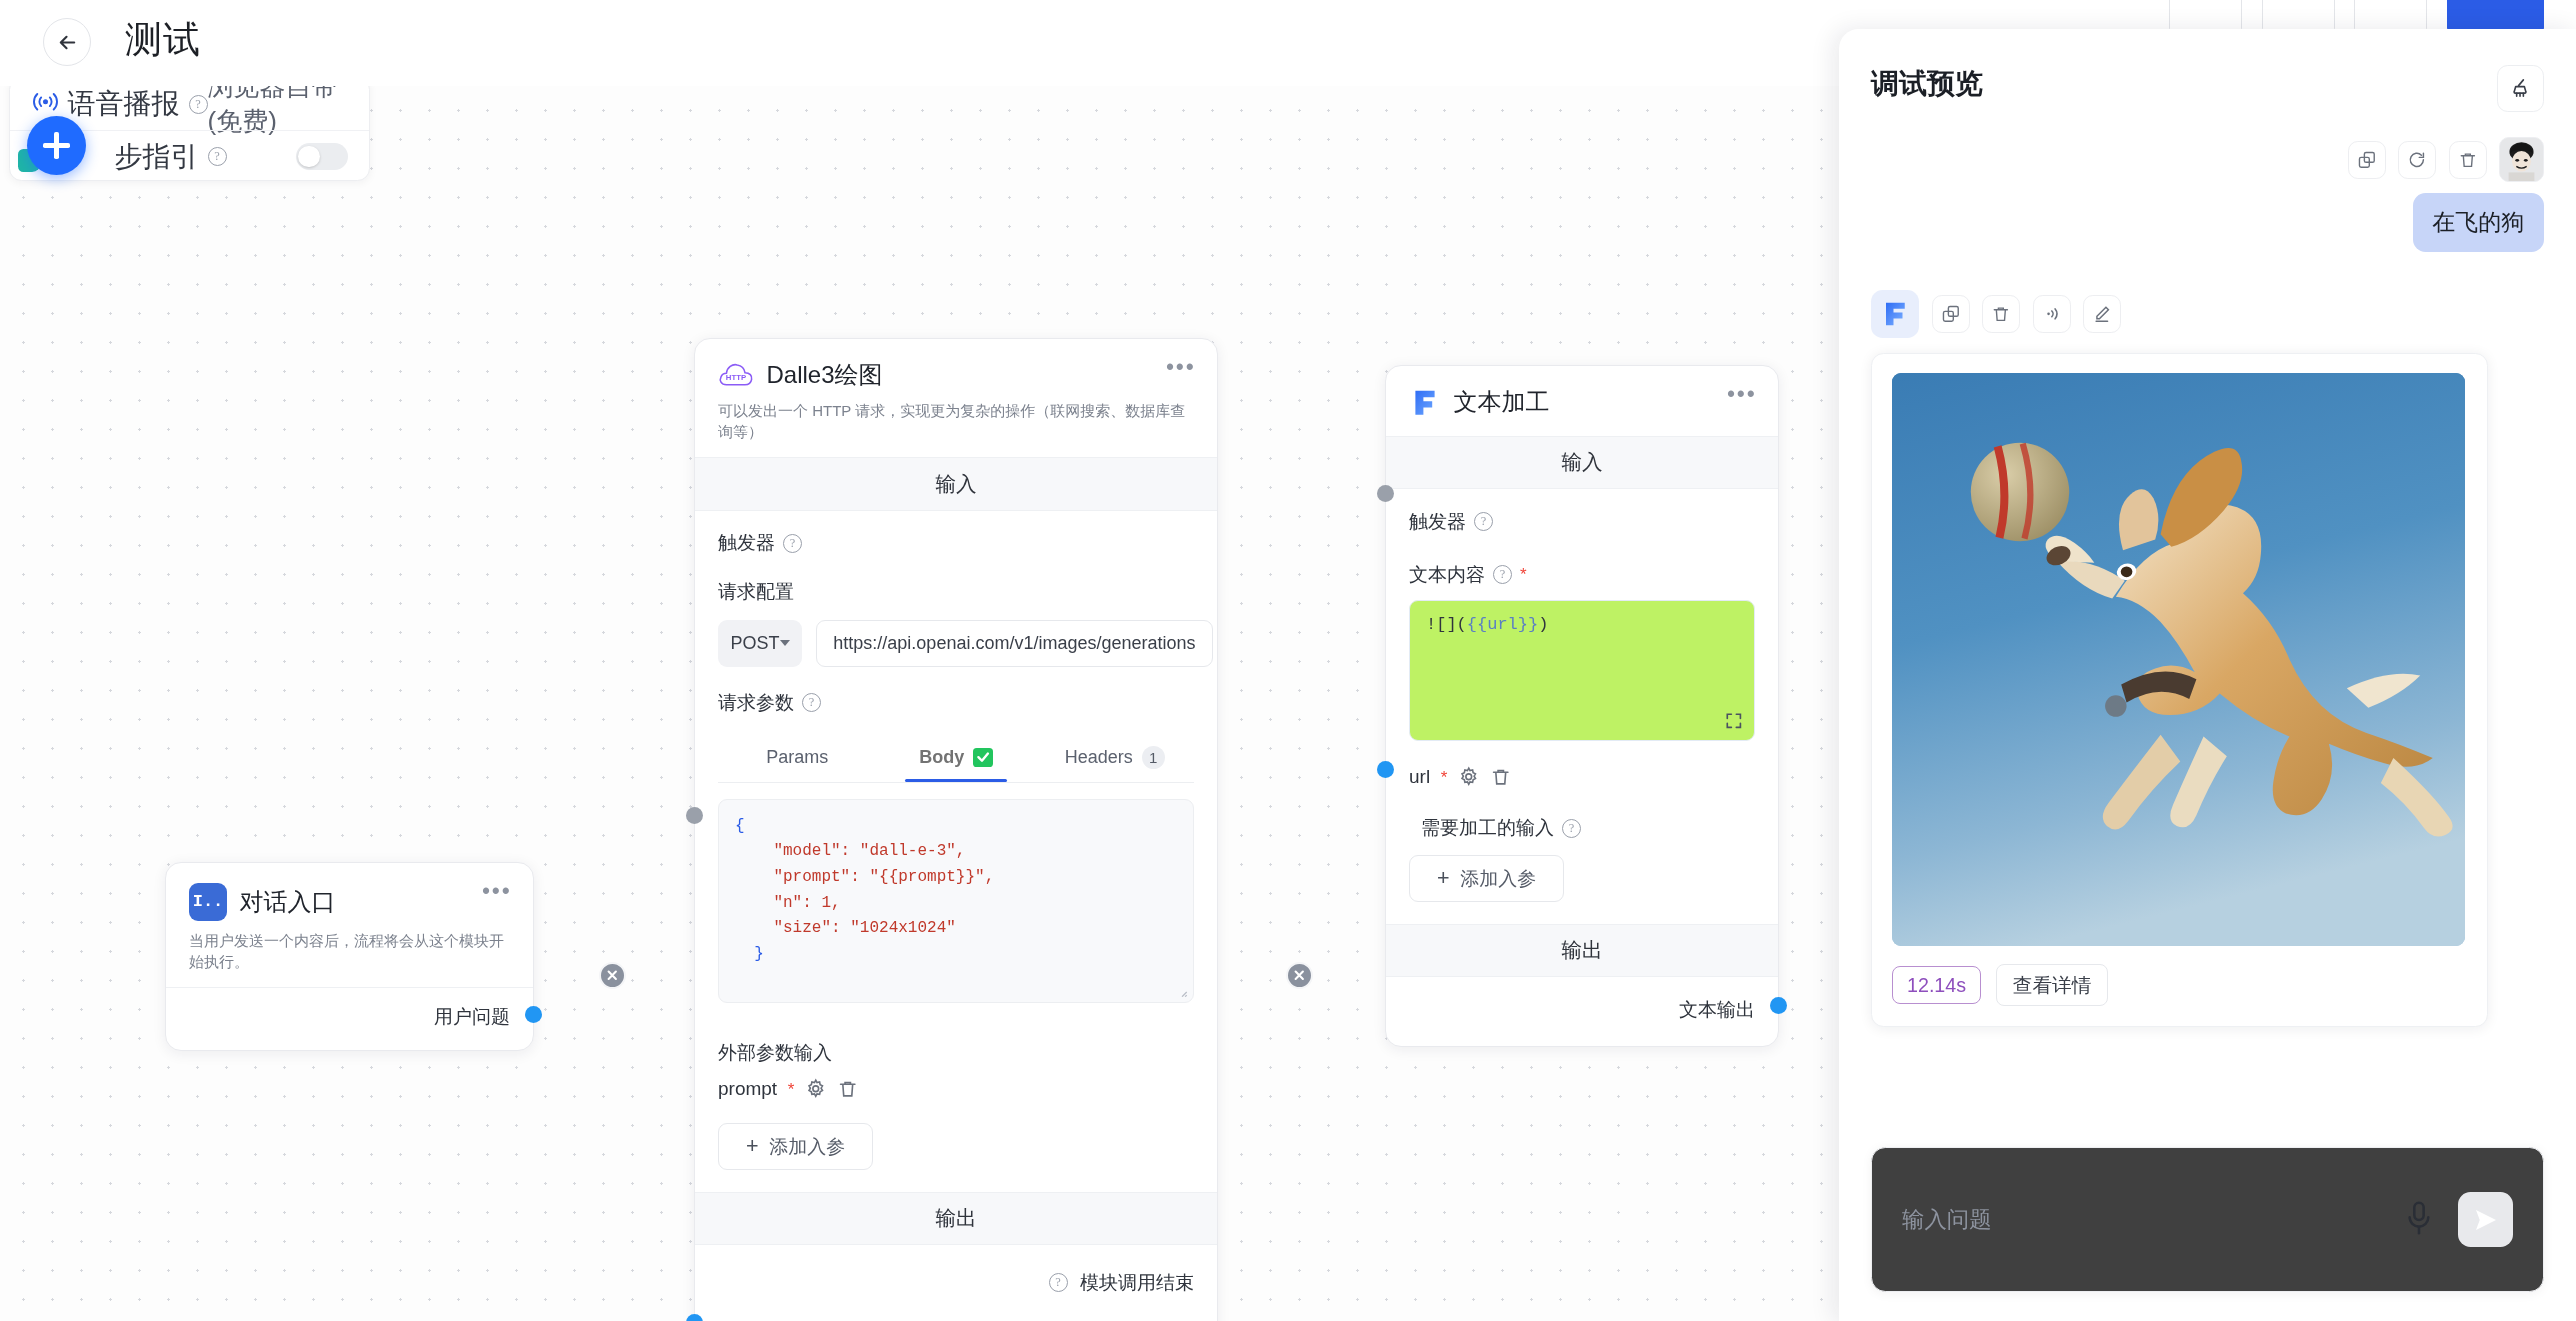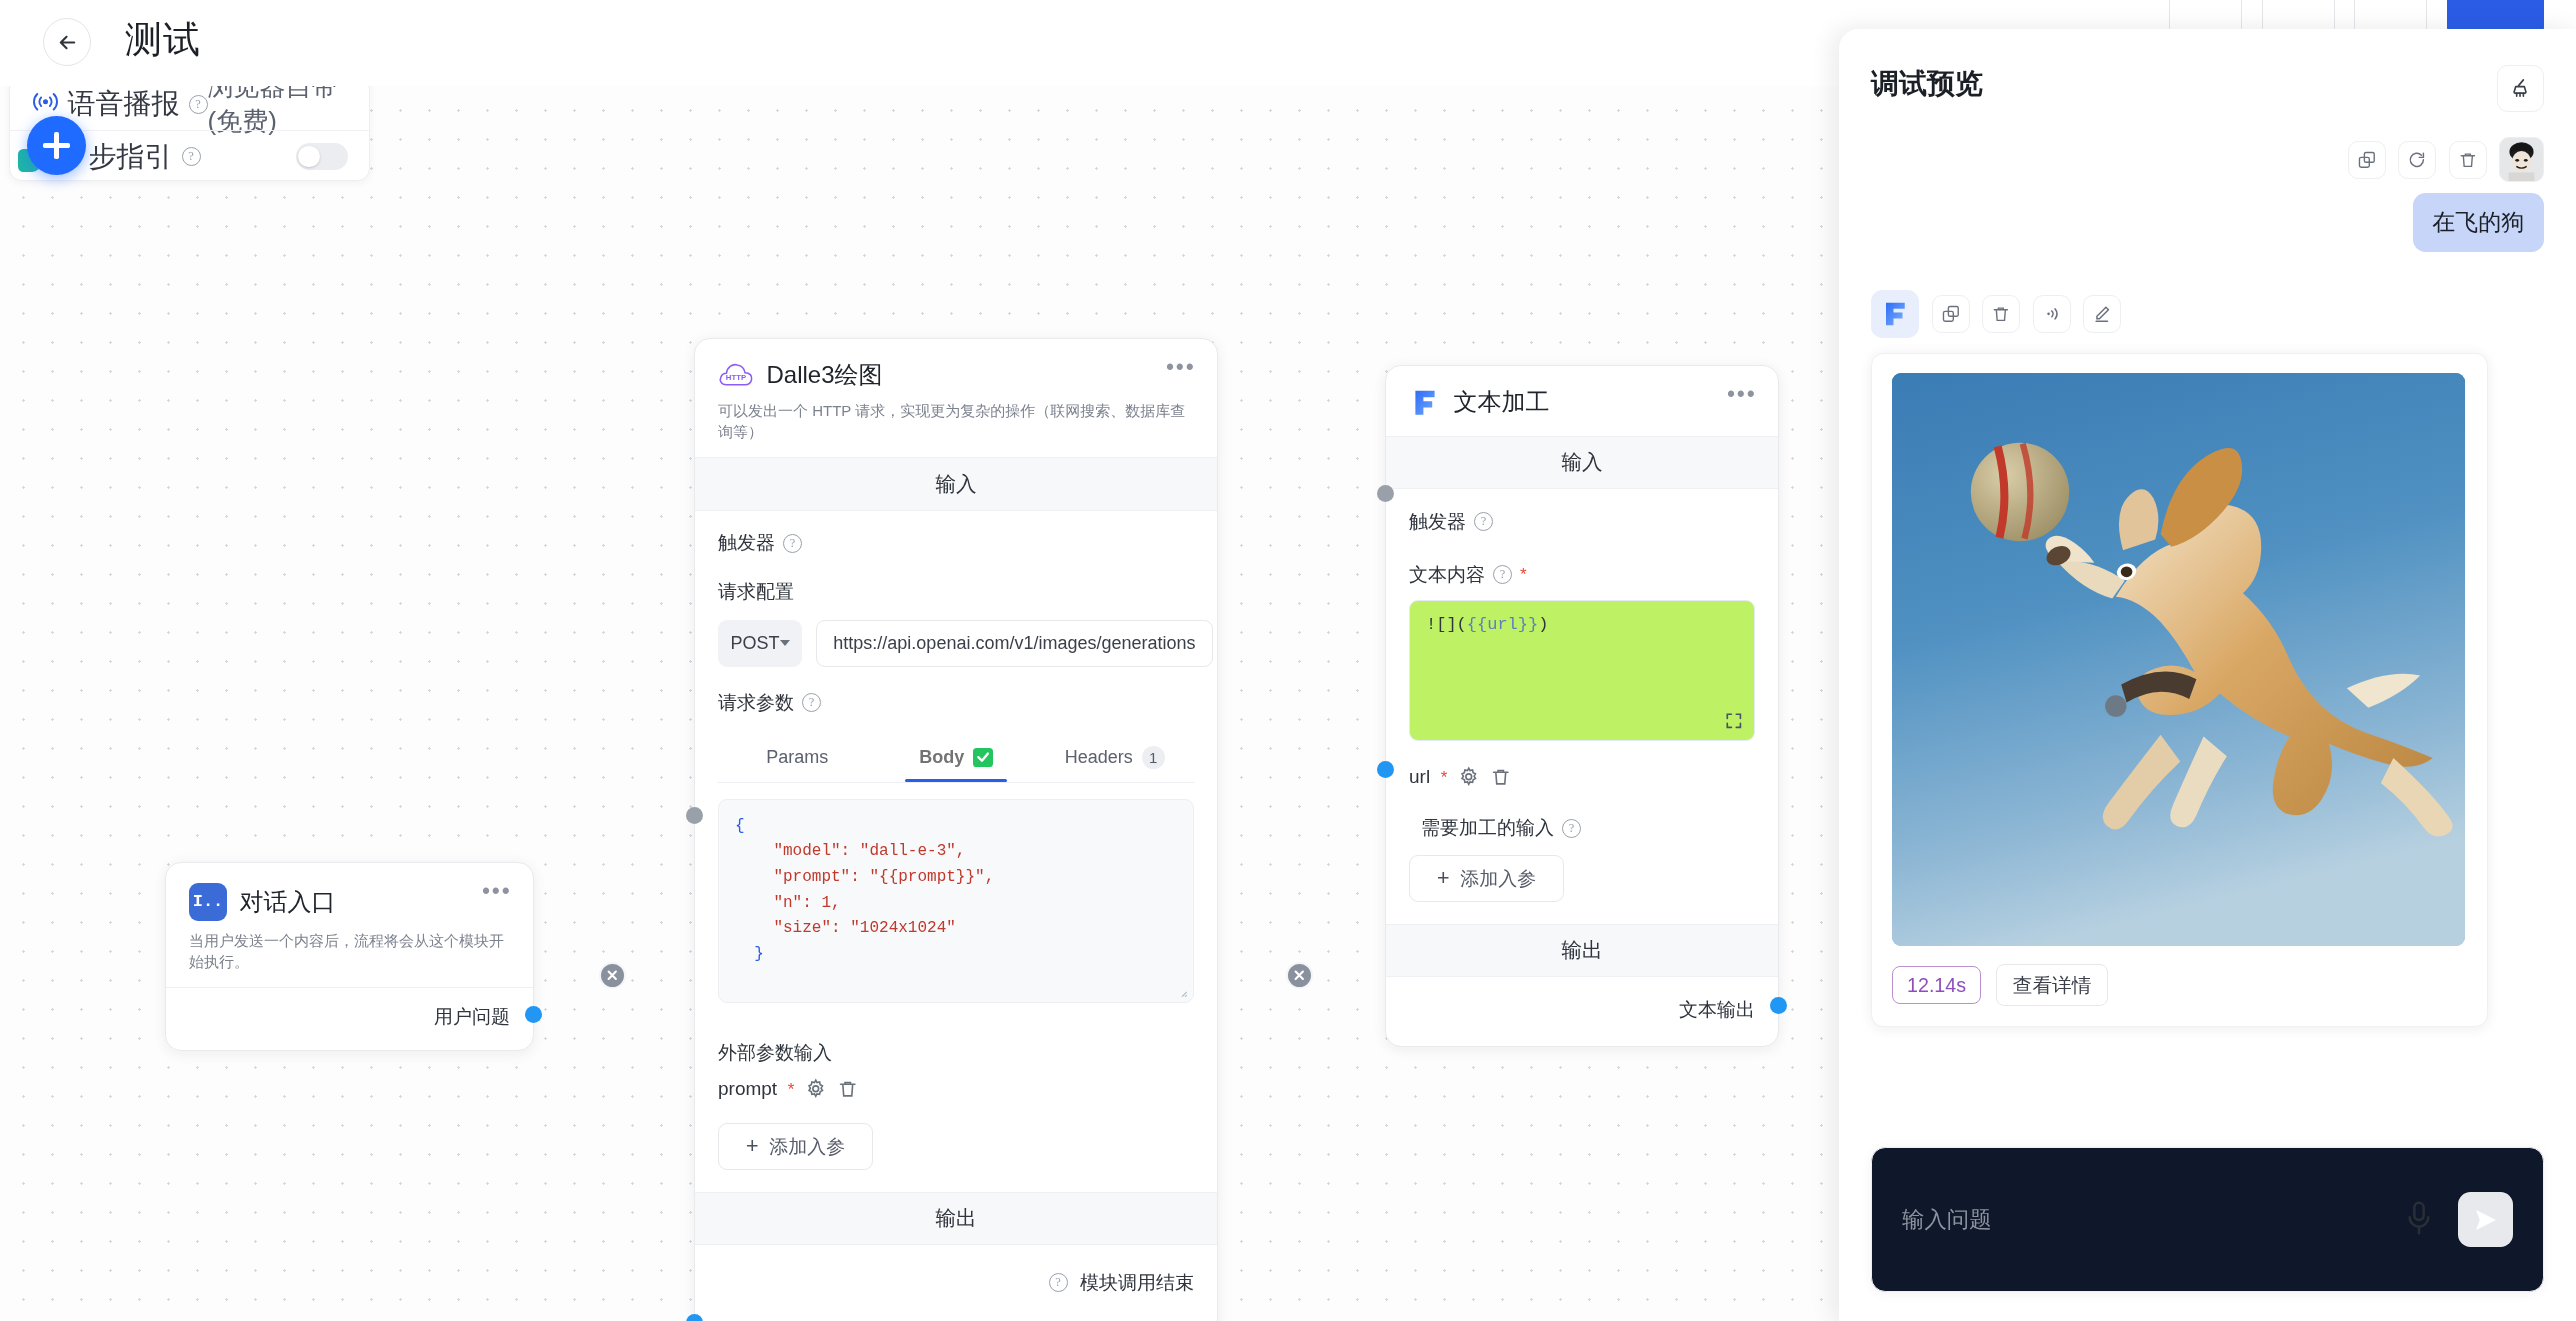--- a/index.html
+++ b/index.html
@@ -260,21 +260,21 @@
   .dur-badge {
     border: 0.9px solid #b88fd0; color: #8e4fbd; border-radius: 8px;
     padding: 6.3px 14.3px; font-size: 19.7px;
   }
   .detail-btn {
     border: 0.9px solid #e6e8ec; color: #3a3f49; border-radius: 8px;
     padding: 6.3px 16px; font-size: 19.7px; cursor: pointer; background: #fff;
   }
   .composer-wrap { padding: 0 32px 30px 32px; }
   .composer {
-    height: 145px; border: 0.9px solid #edeef1; border-radius: 14.3px; background: #0f172a;
+    height: 145px; border: 0.9px solid #edeef1; border-radius: 14.3px; background: #404040;
     box-shadow: 0 1.8px 10.7px rgba(20,24,40,.05);
     display: flex; align-items: center; padding: 0 30px; position: relative;
   }
   .composer-ph { font-size: 22.4px; color: #8d939f; }
   .mic-btn { margin-left: auto; width: 32px; height: 39px; cursor: pointer; color: #3a3f49; }
   .send-btn {
     margin-left: 23px; width: 55px; height: 55px; border-radius: 12.5px;
     background: #e8e9ec; display: flex; align-items: center; justify-content: center;
     cursor: pointer;
   }
@@ -553,21 +553,21 @@
             <path d="M9.5 6.5 a6.5 6.5 0 0 0 0 9 M18.5 6.5 a6.5 6.5 0 0 1 0 9"></path>
             <path d="M5.5 3 a11 11 0 0 0 0 16 M22.5 3 a11 11 0 0 1 0 16"></path>
           </svg>
         </span>
         <span class="lc-label">语音播报</span>
         <span class="qmark">?</span>
       </div>
       <span class="lc-val">浏览器自带(免费)</span>
     </div>
     <div class="lc-row">
-      <div class="lc-left" style="margin-left:57px;">
+      <div class="lc-left" style="margin-left:83px;">
         <span class="lc-label">步指引</span>
         <span class="qmark">?</span>
       </div>
       <span class="toggle"></span>
     </div>
   </div>
   <div class="teal-ico"></div>
   <div class="fab"></div>
 
   <div class="panel">

